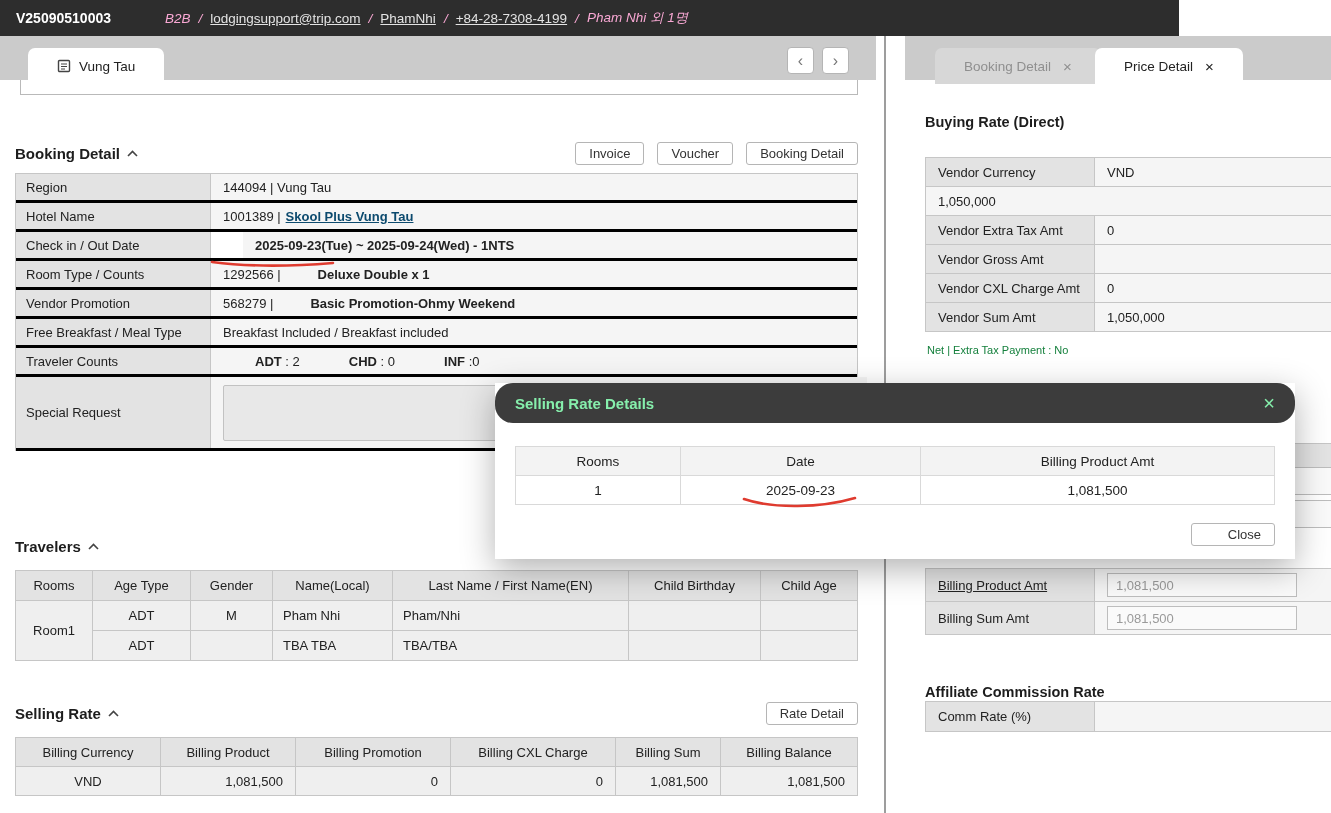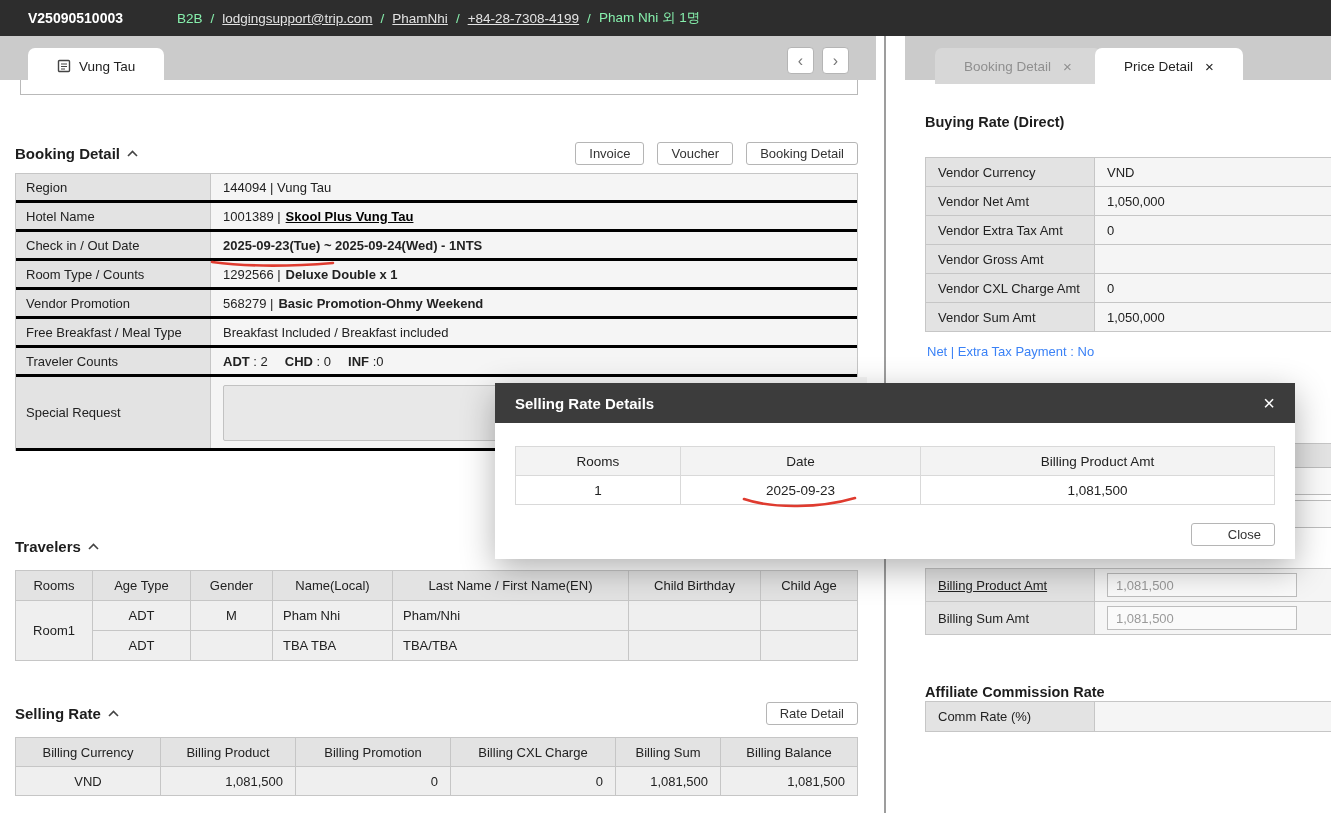--- a/index.html
+++ b/index.html
@@ -2,26 +2,26 @@
 <html><head>
 <meta charset="utf-8">
 <style>
   * { box-sizing: border-box; }
   html,body { margin:0; padding:0; }
   body { width:1331px; height:813px; overflow:hidden; background:#fff;
          font-family:"Liberation Sans", sans-serif; color:#222; }
   .screen { position:relative; width:1331px; height:813px; }
 
   
-  .topbar { position:absolute; left:0; top:0; width:1331px; height:36px;
+  .topbar { position:absolute; left:0; top:0; width:1179px; height:36px;
             background:#2d2d2d; display:flex; align-items:center;
-            padding:0 28px; gap:8px; font-size:13.5px; color:#d9d9d9; }
+            padding:0 16px; gap:8px; font-size:13.5px; color:#d9d9d9; }
   .tb-order { font-weight:700; color:#fff; font-size:14px; margin-right:46px; }
   .tb-link { color:#e3e3e3; text-decoration:underline; cursor:pointer; }
-  .tb-dim { color:#86efac; }
+  .tb-dim { color:#f9a8d4;font-style:italic; }
 
   
   .left-pane  { position:absolute; left:0;   top:36px; width:876px; height:777px; background:#fff; overflow:hidden; }
   .splitter   { position:absolute; left:876px; top:36px; width:29px; height:777px; background:#fff; }
   .splitter::before { content:""; position:absolute; left:8px; top:0; width:2px; height:100%; background:#9d9d9d; }
   .right-pane { position:absolute; left:905px; top:36px; width:426px; height:777px; background:#fff; overflow:hidden; }
 
   .tab-strip { position:absolute; left:0; top:0; right:0; height:44px; background:#cbcbcb; }
   .tab { position:absolute; top:12px; height:36px; display:flex; align-items:center; gap:8px;
          padding:0 29px; border-radius:7px 7px 0 0; font-size:13.5px; cursor:pointer; }
@@ -46,22 +46,22 @@
 
   
   .bk-table { position:absolute; left:15px; top:137px; width:843px;
               border:1px solid #c6c6c6; border-bottom:none; }
   .bk-row { display:flex; height:29px; border-bottom:3px solid #000000; }
   .bk-row.special { height:74px; }
   .bk-row .lbl { flex:none; width:195px; background:#e3e3e3; border-right:1px solid #c6c6c6;
                  display:flex; align-items:center; padding:0 10px; font-size:13px; }
   .bk-row .val { flex:1; background:#f5f5f5; display:flex; align-items:center;
                  padding:0 12px; font-size:13px; gap:5px; }
-  .b { font-weight:700; }
-  .cell-link { font-weight:700; text-decoration:underline; color:#000000; cursor:pointer; }
+  .b { font-weight:700;margin-left:32px; }
+  .cell-link { font-weight:700; text-decoration:underline; color:#0c4a6e; cursor:pointer; }
   .tc-seg { margin-right:12px; }
   .sr-box { width:632px; height:56px; background:#e8e8e8; border:1px solid #c2c2c2; border-radius:2px; }
 
   
   .gcell { display:flex; align-items:center; justify-content:center; font-size:13px;
            border-right:1px solid #c6c6c6; border-bottom:1px solid #c6c6c6; background:#efefef; padding:0 6px; }
   .gcell.hd { background:#e3e3e3; }
   .gcell.left { justify-content:flex-start; padding-left:10px; }
   .gcell.right { justify-content:flex-end; padding-right:12px; }
 
@@ -80,31 +80,31 @@
   .anno-modal { left:246px; top:111px; }
 
   
   .buy-title { position:absolute; left:20px; font-size:14.5px; font-weight:700; color:#1d1d1d; }
   .rt-table { position:absolute; left:20px; width:520px; border:1px solid #c6c6c6; border-bottom:none; }
   .rt-row { display:flex; height:29px; border-bottom:1px solid #c6c6c6; }
   .rt-row .lbl { flex:none; width:169px; background:#e3e3e3; border-right:1px solid #c6c6c6;
                  display:flex; align-items:center; padding:0 12px; font-size:13px; }
   .rt-row .val { flex:1; background:#f5f5f5; display:flex; align-items:center; padding:0 12px; font-size:13px; }
   .rt-row.tall { height:33px; }
-  .note { position:absolute; left:22px; top:308px; font-size:13px; color:#3b82f6; }
+  .note { position:absolute; left:22px; top:308px; font-size:11px; color:#15803d; }
   .dis-input { width:190px; height:24px; background:#fafafa; border:1px solid #bdbdbd;
                color:#9a9a9a; font-size:13px; display:flex; align-items:center; padding:0 8px; }
   .lbl-link { text-decoration:underline; cursor:pointer; }
   .shell-row { position:absolute; left:20px; width:500px; height:30px; background:#e3e3e3; border:1px solid #c6c6c6; }
   .shell-input { position:absolute; left:243px; width:200px; height:28px; background:#fafafa; border:1px solid #bdbdbd; }
 
   
   .modal { position:absolute; left:495px; top:383px; width:800px; height:176px; background:#fff;
            box-shadow:0 10px 32px rgba(0,0,0,.3); z-index:50; }
-  .modal-head { height:40px; background:#3c3c3c; color:#ffffff; display:flex; align-items:center; padding:16px 20px; }
+  .modal-head { height:40px; background:#3c3c3c; color:#86efac; display:flex; align-items:center; padding:16px 20px;border-radius:18px; }
   .modal-title { font-size:15px; font-weight:700; }
   .modal-close { margin-left:auto; font-size:20px; cursor:pointer; line-height:1; }
   .modal-grid { position:absolute; left:20px; top:63px; width:760px; display:grid;
                 grid-template-columns:165px 240px auto; grid-auto-rows:29px;
                 border-top:1px solid #d9d9d9; border-left:1px solid #d9d9d9; }
   .mcell { display:flex; align-items:center; justify-content:center; font-size:13.5px;
            border-right:1px solid #d9d9d9; border-bottom:1px solid #d9d9d9; background:#fff; }
   .mcell.hd { background:#f3f3f3; }
   .modal-close-btn { position:absolute; right:20px; bottom:13px;padding-left:36px; }
 </style>
@@ -286,21 +286,20 @@
     </div>
 
     <div class="buy-title" style="top:78px;">Buying Rate (Direct)</div>
 
     <div class="rt-table" style="top:121px;">
       <div class="rt-row">
         <div class="lbl">Vendor Currency</div>
         <div class="val">VND</div>
       </div>
       <div class="rt-row">
-        <div class="lbl">Vendor Net Amt</div>
         <div class="val">1,050,000</div>
       </div>
       <div class="rt-row">
         <div class="lbl">Vendor Extra Tax Amt</div>
         <div class="val">0</div>
       </div>
       <div class="rt-row">
         <div class="lbl">Vendor Gross Amt</div>
         <div class="val"></div>
       </div>

